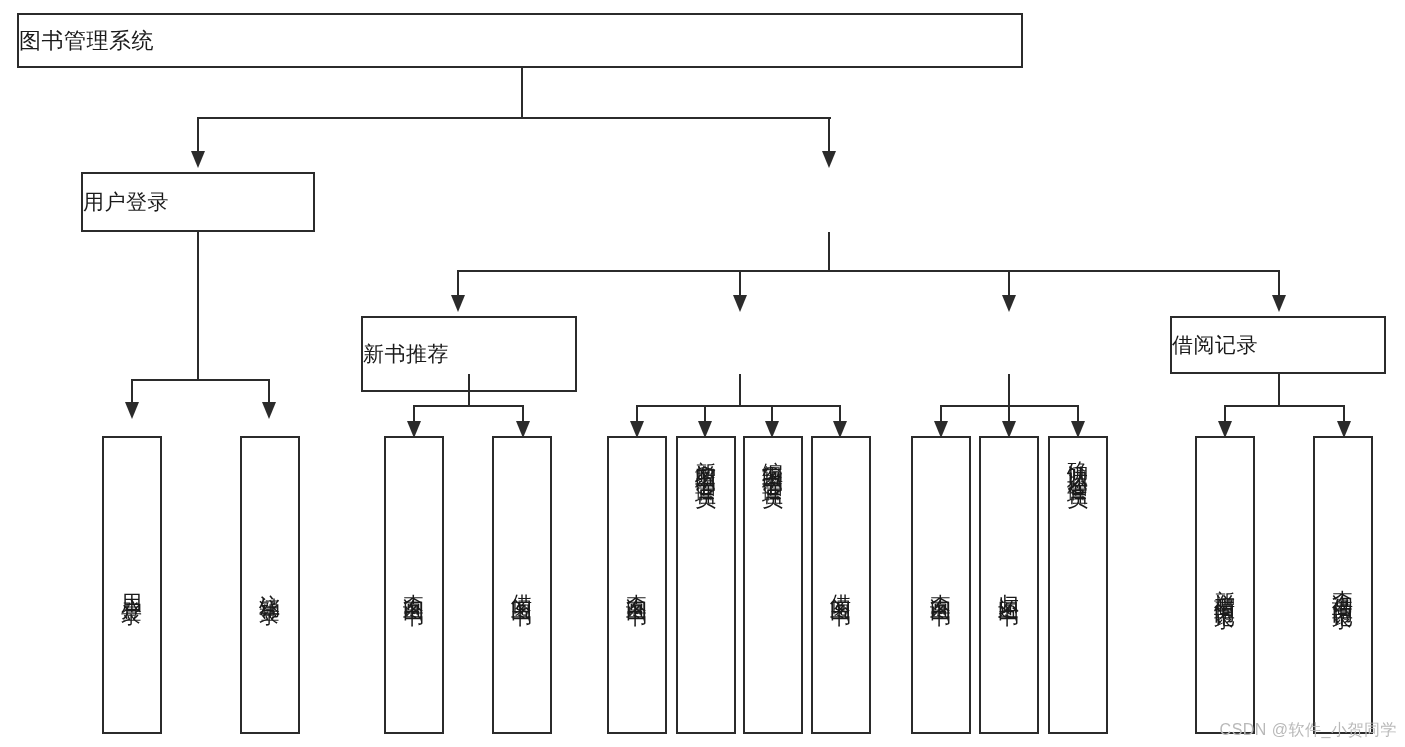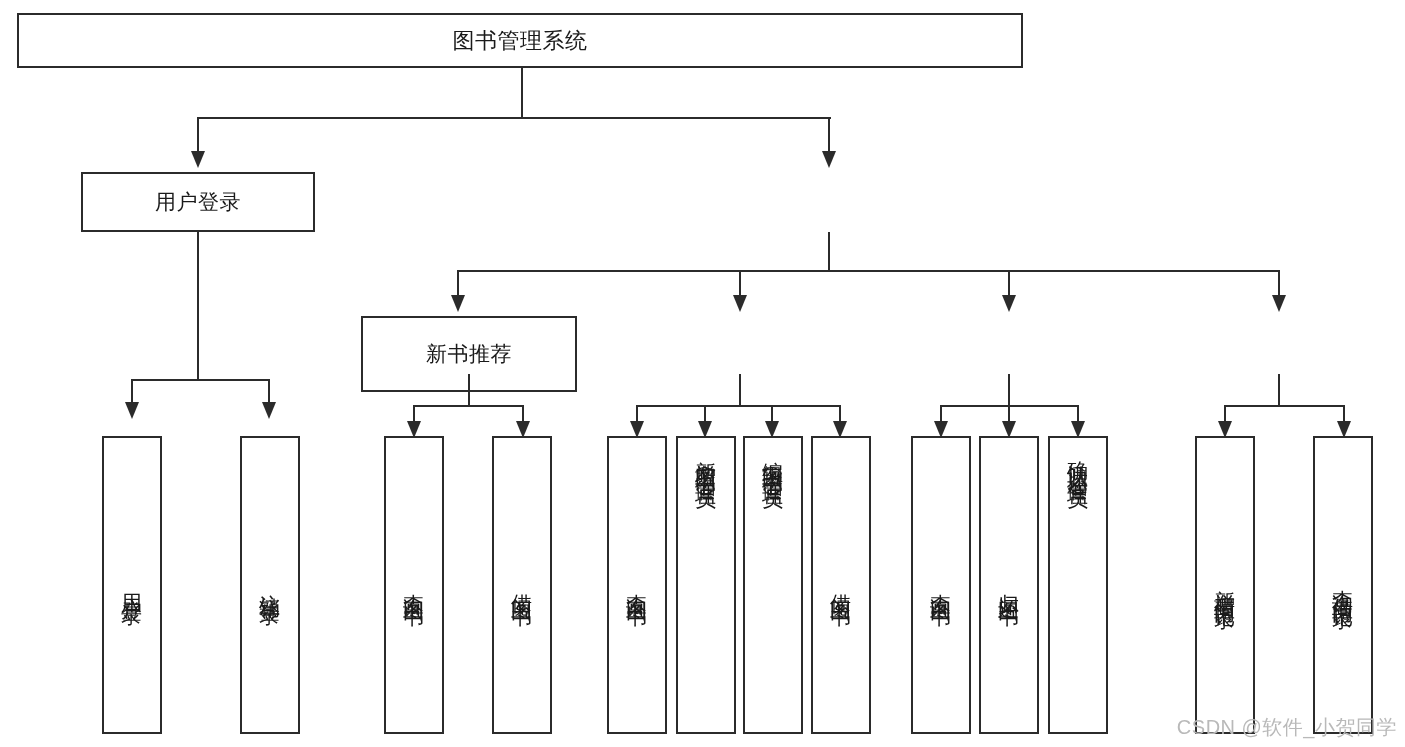--- a/index.html
+++ b/index.html
@@ -17,21 +17,21 @@
     background: #ffffff;
     overflow: hidden;
   }
   .node {
     position: absolute;
     box-sizing: border-box;
     border: 2px solid #2b2b2b;
     background: #ffffff;
     display: flex;
     align-items: center;
-    justify-content: center;
+    justify-content: flex-start;
     color: #1a1a1a;
   }
   .node .lbl {
     display: block;
     text-align: center;
     line-height: 1.05;
   }
   
   .node.horiz .lbl {
     font-size: 21px;
@@ -69,21 +69,21 @@
     width: 0;
     height: 0;
     border-left: 7px solid transparent;
     border-right: 7px solid transparent;
     border-top: 17px solid #2b2b2b;
   }
   #watermark {
     position: absolute;
     right: 8px;
     bottom: 6px;
-    font-size: 20px;
+    font-size: 16px;
     color: #b9b9b9;
     white-space: nowrap;
     letter-spacing: 0.5px;
   }
 </style>
 </head>
 <body>
 
 <div id="diagram">
 
@@ -122,20 +122,23 @@
   <div class="arrow" style="left:733px; top:295px;"></div>
 
   <div class="conn v" style="left:1008px; top:270px; height:26px;"></div>
   <div class="arrow" style="left:1002px; top:295px;"></div>
 
   <div class="conn v" style="left:1278px; top:270px; height:26px;"></div>
   <div class="arrow" style="left:1272px; top:295px;"></div>
 
   <div class="node horiz" style="left:361px; top:316px; width:216px; height:76px;">
     <span class="lbl">新书推荐</span>
+  </div>
+  <div class="node horiz" style="left:1170px; top:316px; width:216px; height:58px;">
+    <span class="lbl">借阅记录</span>
   </div>
 
   <div class="conn v" style="left:468px; top:374px; height:32px;"></div>
   <div class="conn h" style="left:414px; top:405px; width:109px;"></div>
   <div class="conn v" style="left:413px; top:405px; height:18px;"></div>
   <div class="arrow" style="left:407px; top:421px;"></div>
   <div class="conn v" style="left:522px; top:405px; height:18px;"></div>
   <div class="arrow" style="left:516px; top:421px;"></div>
 
   <div class="conn v" style="left:739px; top:374px; height:32px;"></div>

